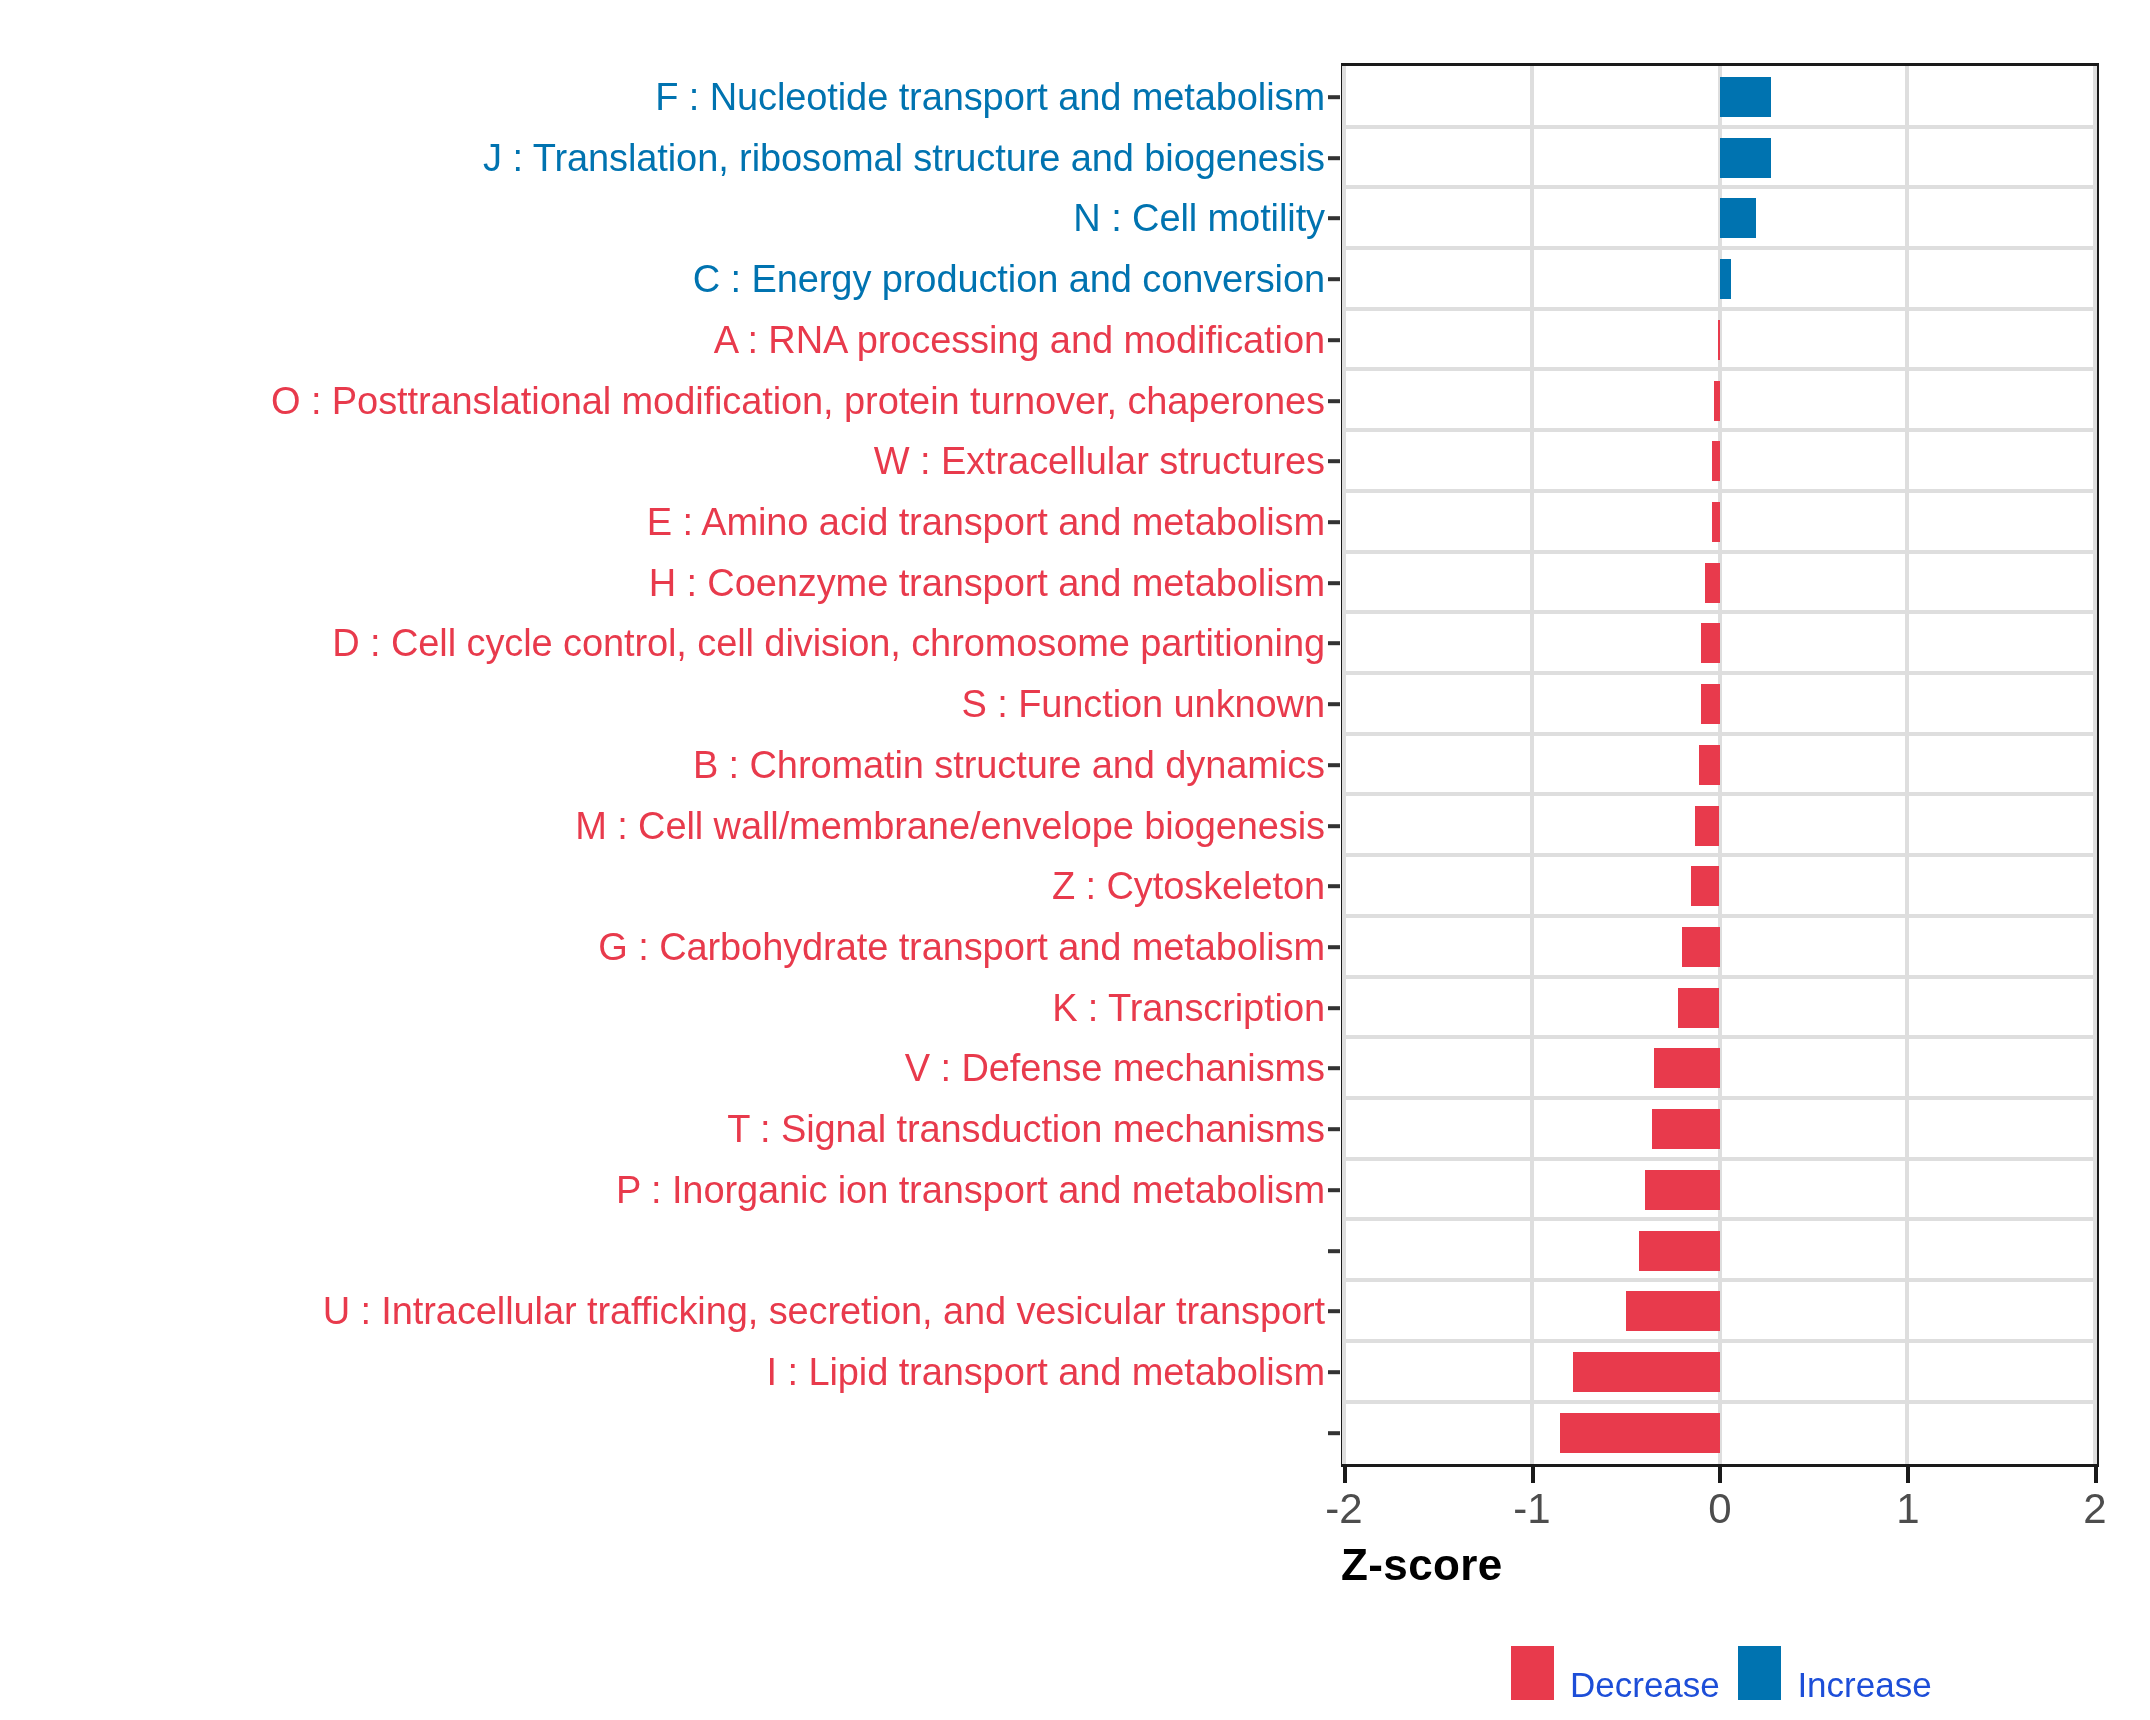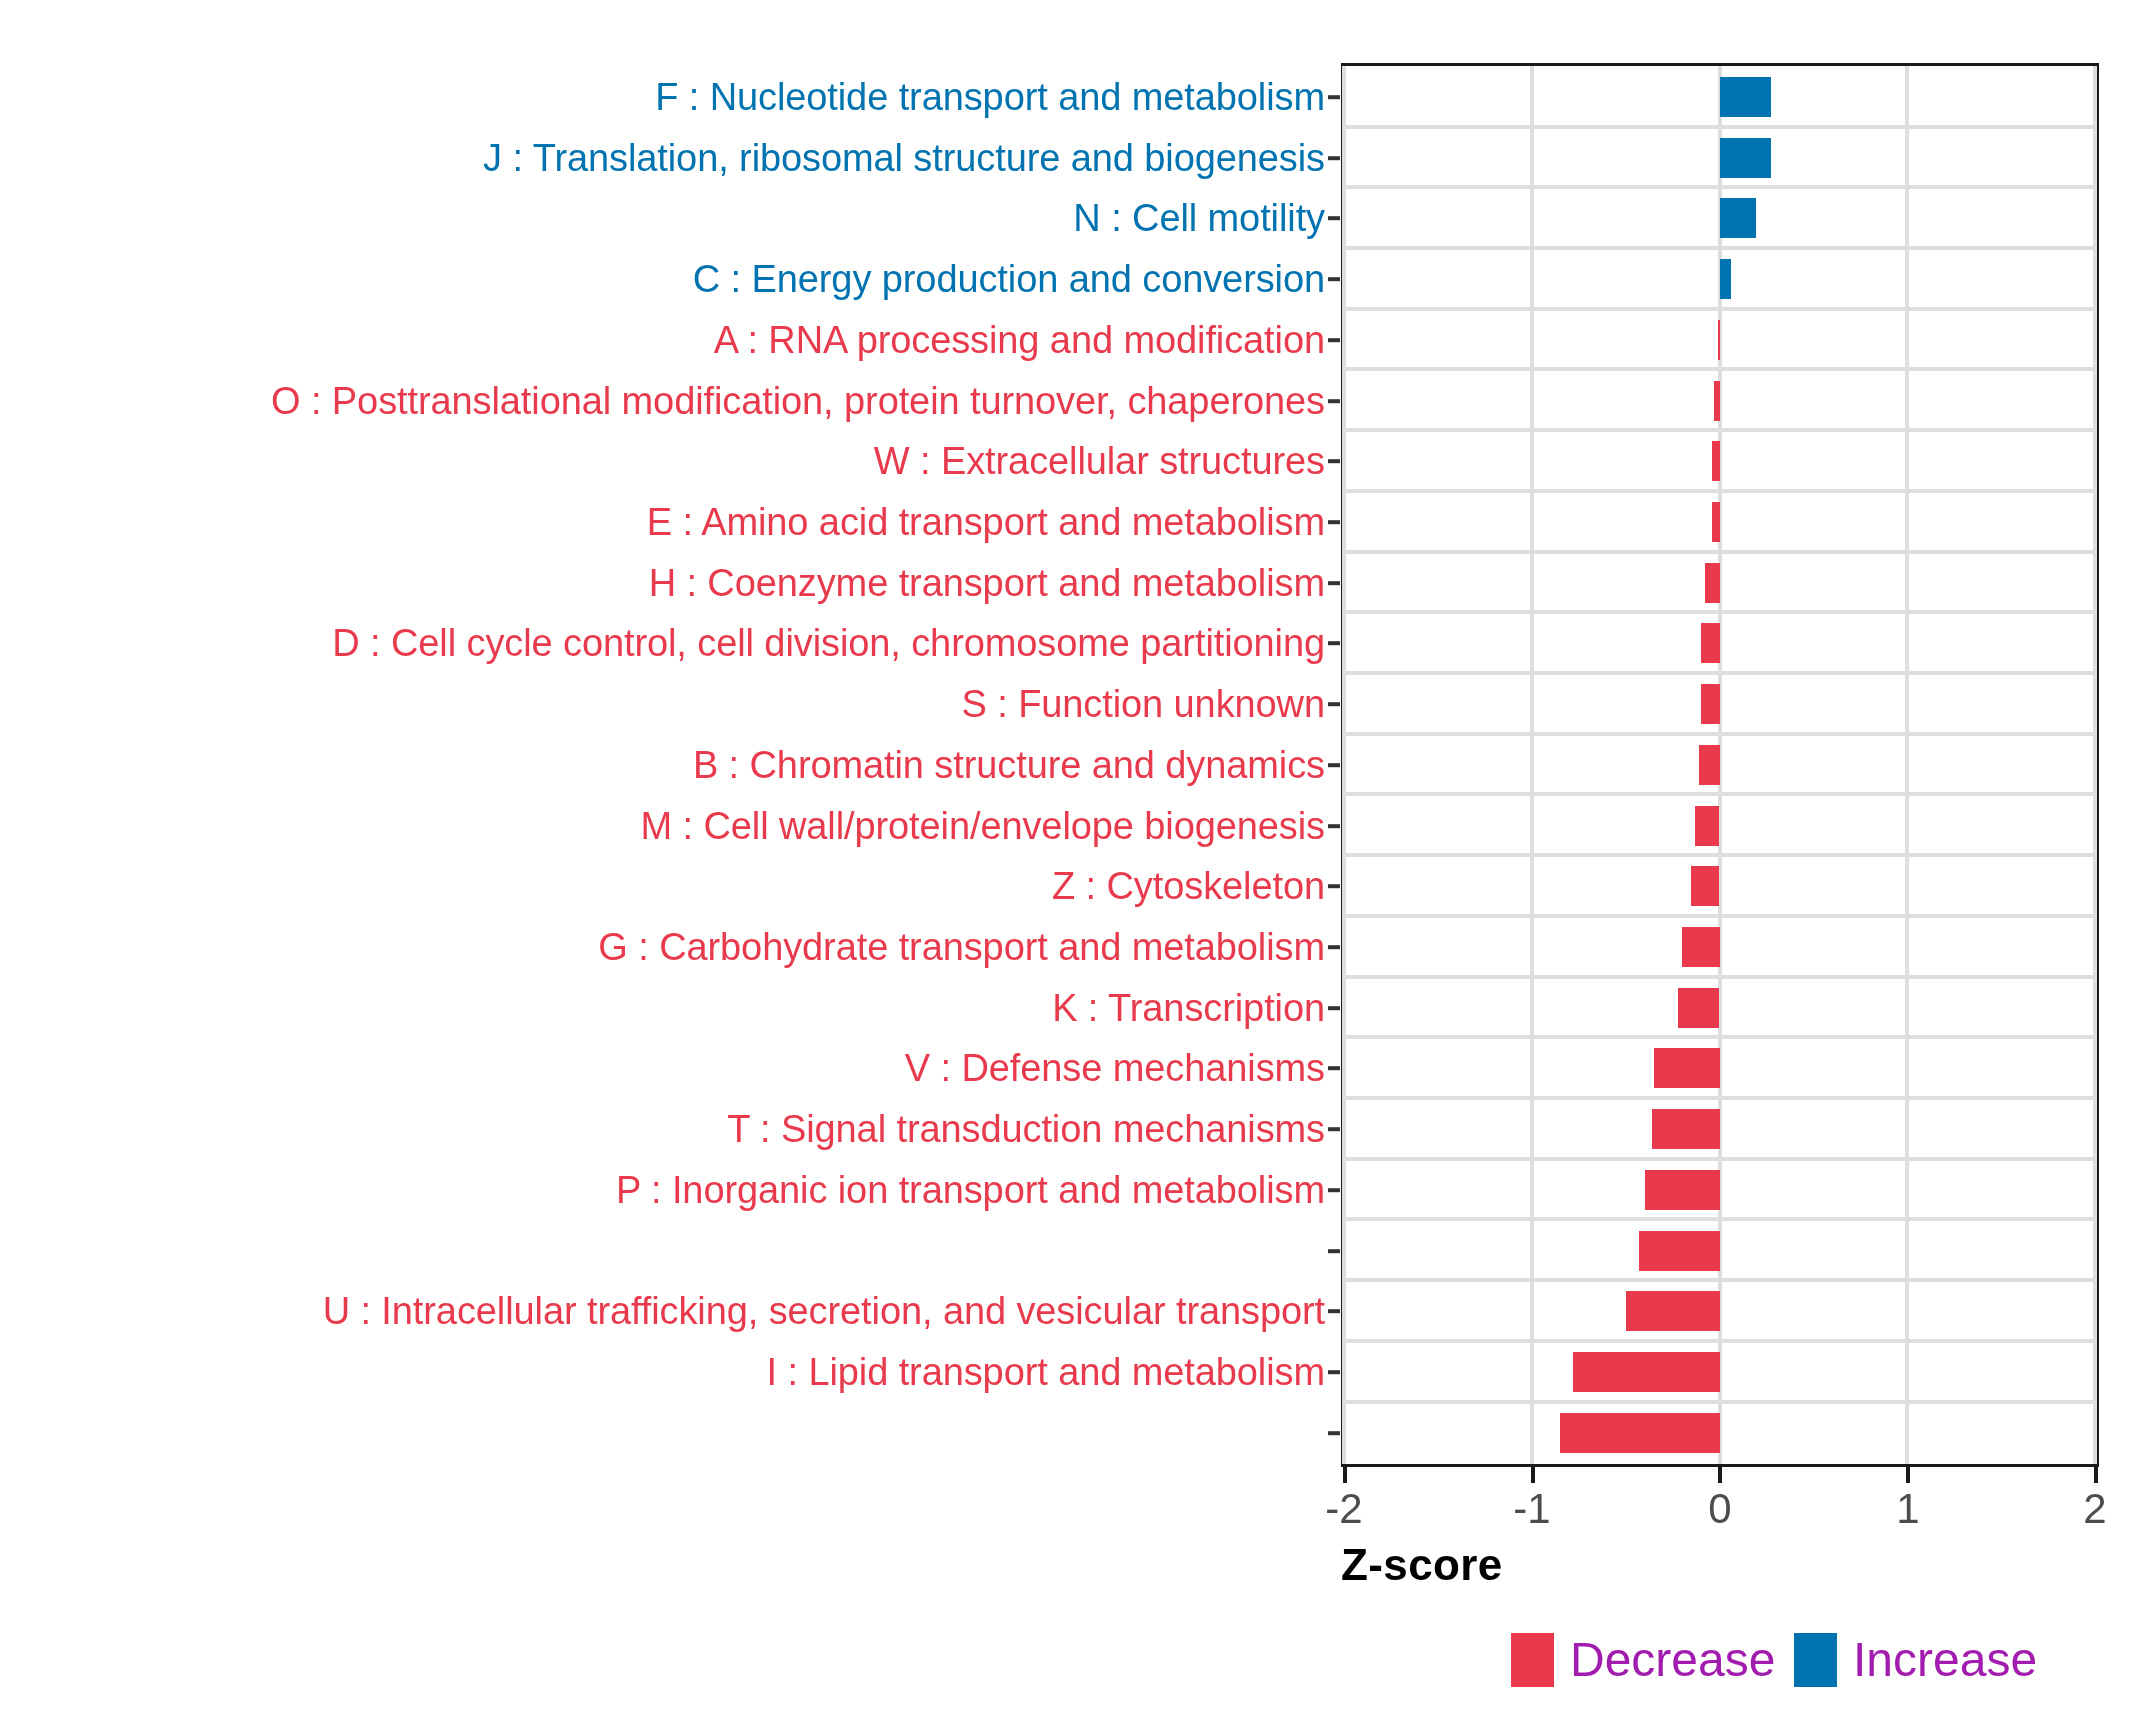--- a/index.html
+++ b/index.html
@@ -99,21 +99,21 @@
     top:1633px;
     left:1511px;
     display:flex;
     align-items:center;
     gap:18.6px;
   }
   .legend-item{display:flex;align-items:center;gap:16px;}
   .legend-swatch{width:43px;height:54px;display:block;}
   .legend-swatch.dec{background:#e83a4c;}
   .legend-swatch.inc{background:#0073b0;}
-  .legend-label{font-size:48px;color:#a21caf;line-height:54px;white-space:nowrap;}
+  .legend-label{font-size:35px;color:#1d4ed8;line-height:54px;white-space:nowrap;margin-top:25px;}
 </style>
 </head>
 <body>
 
 <div id="root">
 
   <div class="ylabels" id="ylabels">
       <div class="ylabel inc" style="top: 34px;">F : Nucleotide transport and metabolism</div>
       <div class="ytick" style="top: 34px;"></div>
       <div class="ylabel inc" style="top: 95px;">J : Translation, ribosomal structure and biogenesis</div>
@@ -131,21 +131,21 @@
       <div class="ylabel dec" style="top: 459px;">E : Amino acid transport and metabolism</div>
       <div class="ytick" style="top: 459px;"></div>
       <div class="ylabel dec" style="top: 520px; text-align: right;">H : Coenzyme transport and metabolism</div>
       <div class="ytick" style="top: 520px;"></div>
       <div class="ylabel dec" style="top: 580px;">D : Cell cycle control, cell division, chromosome partitioning</div>
       <div class="ytick" style="top: 580px;"></div>
       <div class="ylabel dec" style="top: 641px;">S : Function unknown</div>
       <div class="ytick" style="top: 641px;"></div>
       <div class="ylabel dec" style="top: 702px;">B : Chromatin structure and dynamics</div>
       <div class="ytick" style="top: 702px;"></div>
-      <div class="ylabel dec" style="top: 763px;">M : Cell wall/protein/envelope biogenesis</div>
+      <div class="ylabel dec" style="top: 763px;">M : Cell wall/membrane/envelope biogenesis</div>
       <div class="ytick" style="top: 763px;"></div>
       <div class="ylabel dec" style="top: 823px;">Z : Cytoskeleton</div>
       <div class="ytick" style="top: 823px;"></div>
       <div class="ylabel dec" style="top: 884px;">G : Carbohydrate transport and metabolism</div>
       <div class="ytick" style="top: 884px;"></div>
       <div class="ylabel dec" style="top: 945px;">K : Transcription</div>
       <div class="ytick" style="top: 945px;"></div>
       <div class="ylabel dec" style="top: 1005px;">V : Defense mechanisms</div>
       <div class="ytick" style="top: 1005px;"></div>
       <div class="ylabel dec" style="top: 1066px;">T : Signal transduction mechanisms</div>

